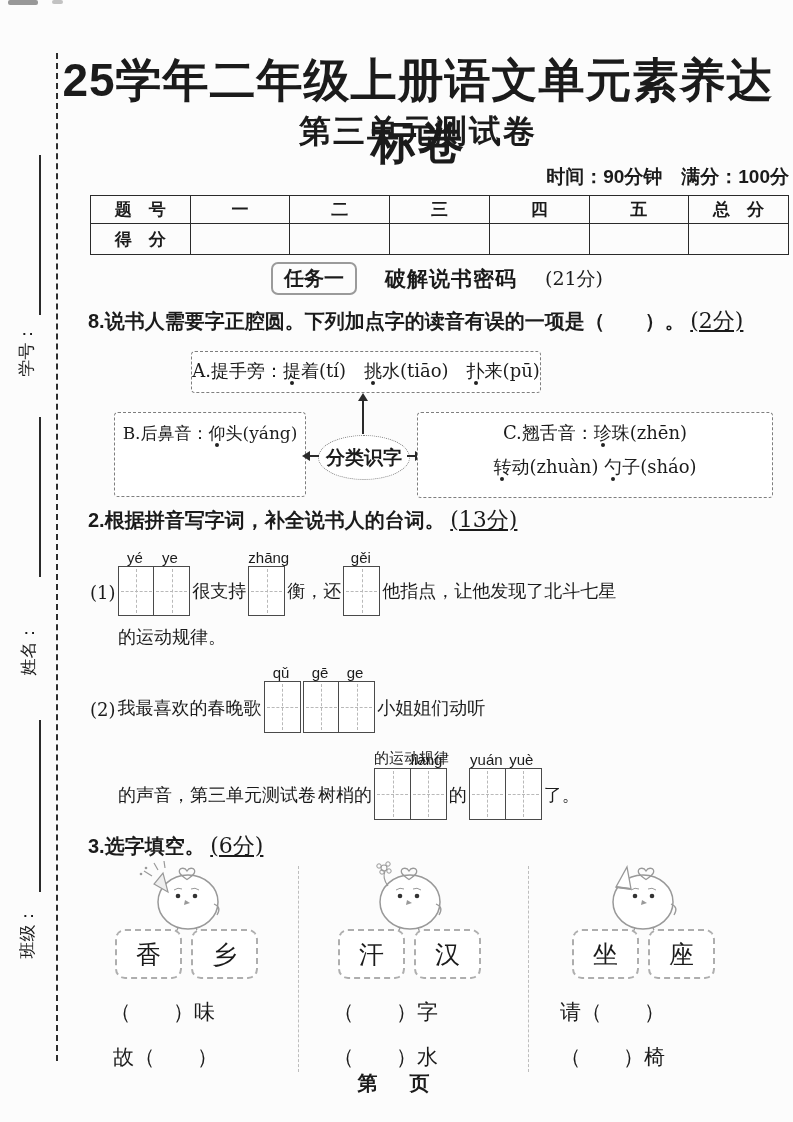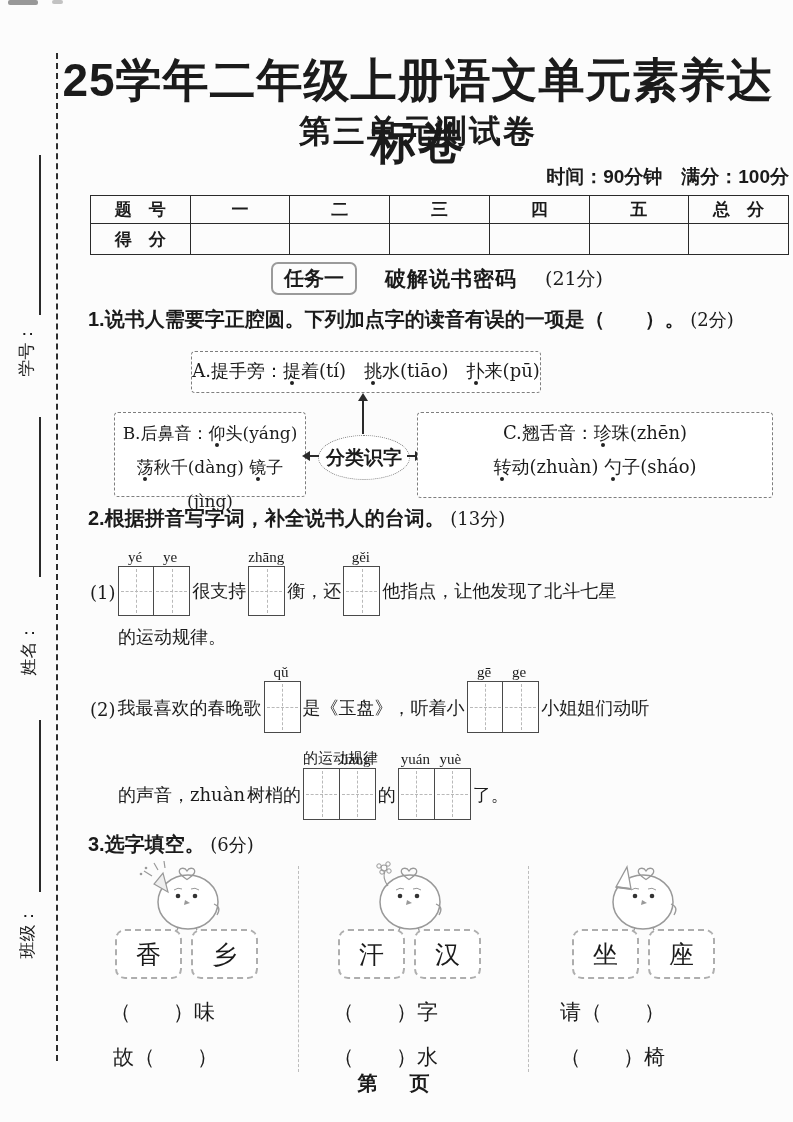--- a/index.html
+++ b/index.html
@@ -31,21 +31,21 @@
   table.score tr.r1 td{height:27px;}
   table.score tr.r2 td{height:30px;}
 
   
   .banner{left:85px;top:262px;width:704px;display:flex;justify-content:center;align-items:center;gap:28px;}
   .badge{border:2px solid #9a9a9a;border-radius:7px;padding:1px 11px;font-size:20px;font-weight:bold;}
   .banner-title{font-size:21px;font-weight:bold;letter-spacing:1px;}
   .banner-pts{font-size:19px;}
 
   .qhead{font-size:20px;font-weight:600;}
-  .qhead .pts{font-size:18px;}
+  .qhead .pts{font-size:22px;text-decoration:underline;}
 
   
   .dbox{border:1.6px dashed #7e7e7e;border-radius:4px;background:#fff;
         font-family:"DejaVu Serif",serif;text-align:center;}
   .dbox .ln{line-height:34px;}
   .em{position:relative;}
   .em::after{content:"";position:absolute;left:50%;bottom:-4px;width:4px;height:4px;
              background:#222;border-radius:50%;transform:translateX(-50%);}
   .ellipse{border:1.6px dotted #7e7e7e;border-radius:50%;background:#fff;display:flex;
            align-items:center;justify-content:center;font-family:"DejaVu Serif",serif;font-weight:bold;font-size:19px;}
@@ -56,21 +56,21 @@
   .tri-left{width:0;height:0;border-top:5px solid transparent;border-bottom:5px solid transparent;
             border-right:8px solid #2a2a2a;}
   .tri-right{width:0;height:0;border-top:5px solid transparent;border-bottom:5px solid transparent;
              border-left:8px solid #2a2a2a;}
 
   
   .qrow{display:flex;align-items:flex-end;gap:2px;white-space:nowrap;}
   .qrow .t{font-family:"DejaVu Serif",serif;font-size:18px;padding-bottom:13px;}
   .wbox{display:flex;flex-direction:column;}
   .pys{display:flex;height:23px;align-items:flex-end;}
-  .py{width:35px;text-align:center;font-size:15px;font-family:Liberation Serif, serif;}
+  .py{width:35px;text-align:center;font-size:15px;font-family:Liberation Sans, sans-serif;}
   .cells{display:flex;}
   .cell{width:35px;height:48px;border:1.2px solid #4a4a4a;background:#fff;position:relative;}
   .cell + .cell{margin-left:-1.2px;}
   .cell::before{content:"";position:absolute;left:50%;top:2px;bottom:2px;border-left:1px dashed #b9b9b9;}
   .cell::after{content:"";position:absolute;top:50%;left:2px;right:2px;border-top:1px dashed #b9b9b9;}
   .cell.h50{height:50px;}
 
   
   .sep{border-left:1.6px dashed #bdbdbd;width:0;}
   .charbox-row{display:flex;gap:9px;}
@@ -123,38 +123,35 @@
 </tbody>
   </table>
 
 <div class="abs banner">
   <span class="badge hei">任务一</span>
   <span class="banner-title hei">破解说书密码</span>
   <span class="banner-pts pts">(21分)</span>
 </div>
 
 <div class="abs qhead" style="left:88px;top:306px;width:700px;">
-  <span>1.说书人需要字正腔圆。下列加点字的读音有误的一项是（　　）。</span>
+  <span>8.说书人需要字正腔圆。下列加点字的读音有误的一项是（　　）。</span>
   <span class="pts">(2分)</span>
 </div>
 
 <div class="abs dbox" style="left:191px;top:351px;width:348px;height:40px;font-size:18px;">
   <div class="ln" style="line-height:38px;">
     <span>A.提手旁：</span><span class="em">提</span><span>着(tí)　</span><span class="em">挑</span><span>水(tiāo)　</span><span class="em">扑</span><span>来(pū)</span>
   </div>
 </div>
 <div class="abs arrow-v" style="left:362px;top:400px;height:34px;"></div>
 <div class="abs tri-up" style="left:358px;top:393px;"></div>
 
 <div class="abs dbox" style="left:114px;top:412px;width:190px;height:83px;font-size:17px;">
   <div class="ln" style="margin-top:3px;">
     <span>B.后鼻音：</span><span class="em">仰</span><span>头(yáng)</span>
-  </div>
-  <div class="ln">
-    <span class="em">荡</span><span>秋千(dàng) </span><span class="em">镜</span><span>子(jìng)</span>
   </div>
 </div>
 
 <div class="abs ellipse" style="left:318px;top:435px;width:90px;height:43px;">
   <span>分类识字</span>
 </div>
 <div class="abs tri-left" style="left:302px;top:451px;"></div>
 <div class="abs arrow-h" style="left:309px;top:455px;width:10px;"></div>
 <div class="abs arrow-h" style="left:407px;top:455px;width:10px;"></div>
 <div class="abs tri-right" style="left:415px;top:451px;"></div>
@@ -212,36 +209,35 @@
   <span class="t pts">(2)</span>
   <span class="t">我最喜欢的春晚歌</span>
   <span class="wbox">
     <span class="pys">
         <span class="py">qǔ</span>
       </span>
     <span class="cells">
         <span class="cell h50"></span>
       </span>
   </span>
-  <span class="t">是《玉盘》，听着小</span>
   <span class="wbox">
     <span class="pys">
         <span class="py">gē</span>
         <span class="py">ge</span>
       </span>
     <span class="cells">
         <span class="cell h50"></span>
         <span class="cell h50"></span>
       </span>
   </span>
   <span class="t">小姐姐们动听</span>
 </div>
 
 <div class="abs qrow" style="left:118px;top:745px;">
-  <span class="t">的声音，zhuàn</span>
+  <span class="t">的声音，第三单元测试卷</span>
   <span class="t">树梢的</span>
   <span class="wbox">
     <span class="pys">
         <span class="py">的运动规律</span>
         <span class="py">liàng</span>
       </span>
     <span class="cells">
         <span class="cell h50"></span>
         <span class="cell h50"></span>
       </span>

